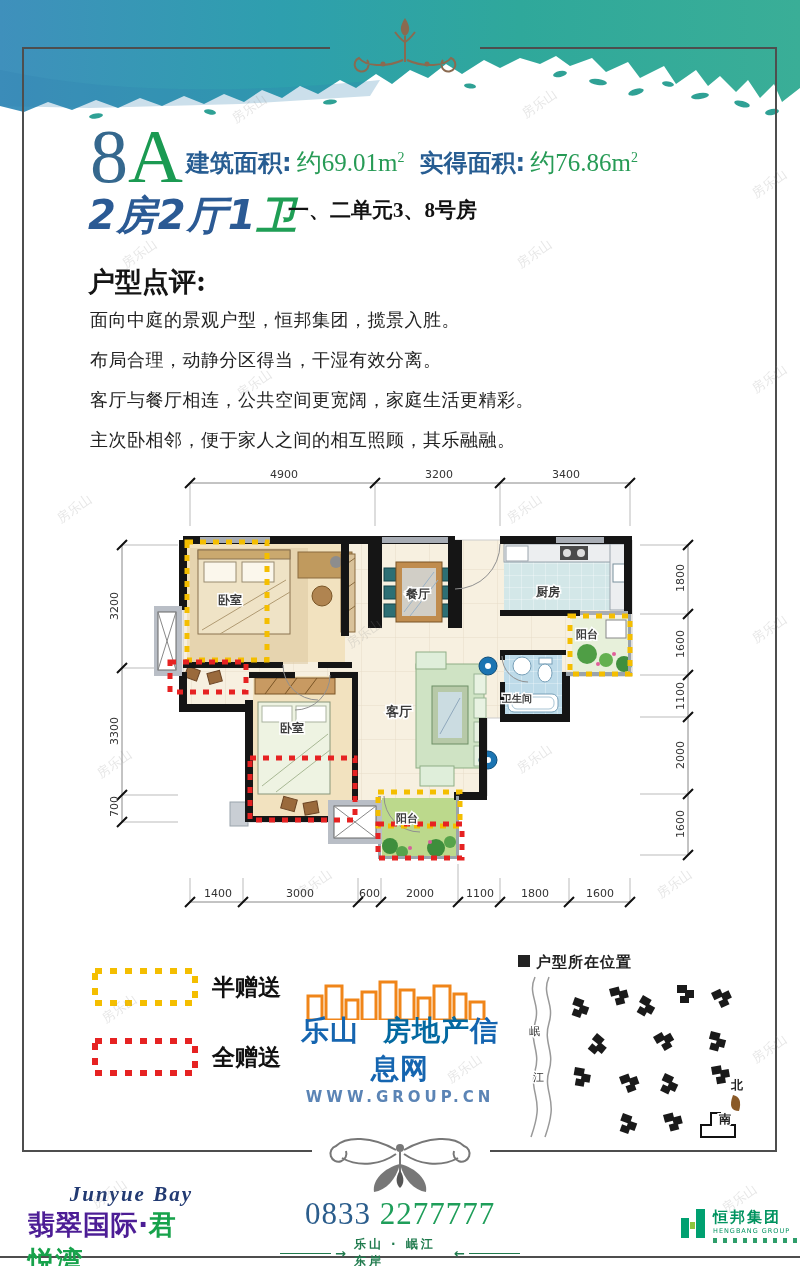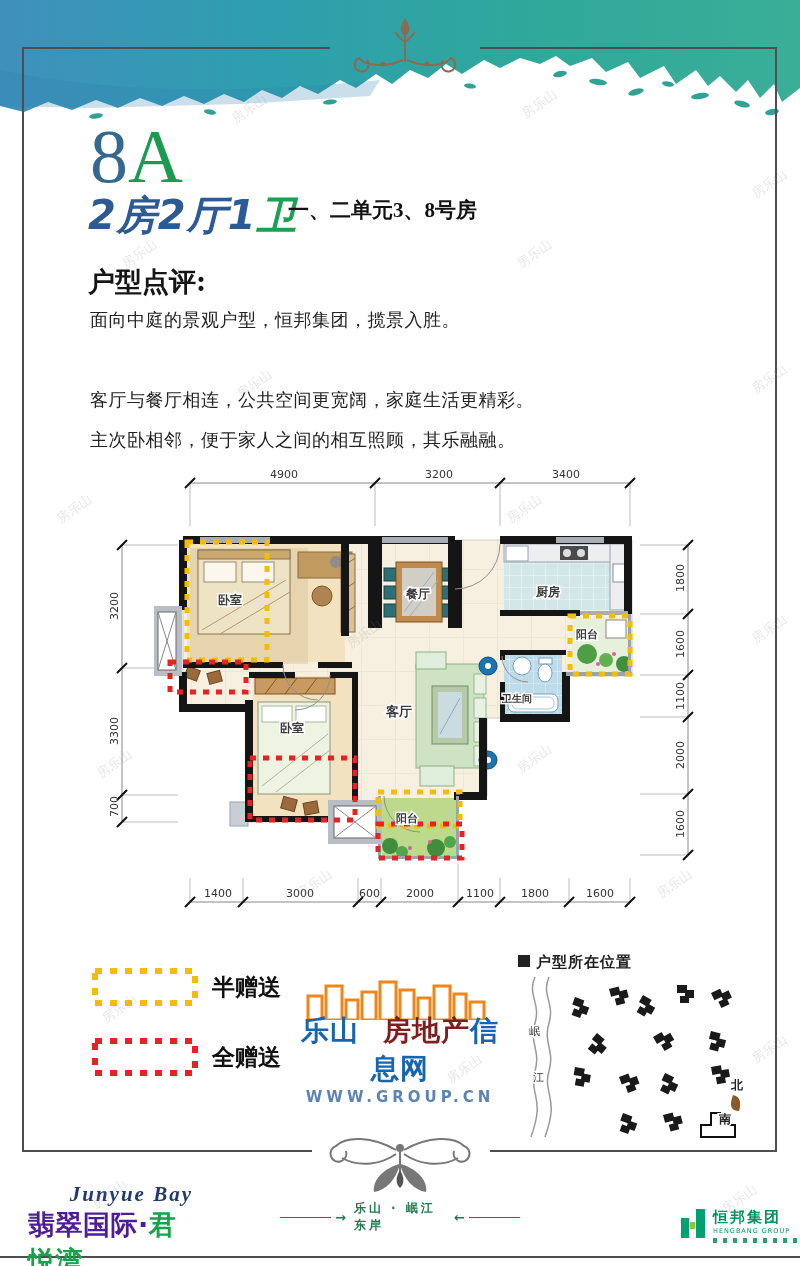--- a/index.html
+++ b/index.html
@@ -18,21 +18,21 @@
   .areaval{font-family:"Liberation Serif","DejaVu Serif",serif;font-size:25px;color:#279b56;}
   .rooms{font-size:40px;font-weight:bold;letter-spacing:1px;}
   .rooms .g{color:#1f9e55;} .rooms .b{color:#2b5a94;}
   .unitnote{font-family:"DejaVu Serif","Liberation Serif",serif;font-weight:bold;font-size:21px;color:#111;}
   .revhead{font-family:"DejaVu Serif","Liberation Serif",serif;font-weight:bold;font-size:27px;color:#151515;}
   .revline{font-size:18px;color:#222;letter-spacing:.5px;}
   
   .leglbl{font-size:23px;font-weight:bold;color:#111;}
   
   .lsname{font-size:28px;font-weight:bold;letter-spacing:1px;}
-  .lsname .p1,.lsname .p3{color:#1565b0;} .lsname .p2{color:#7f1d1d;margin-left:24px;}
+  .lsname .p1,.lsname .p3{color:#1565b0;} .lsname .p2{color:#0369a1;margin-left:24px;}
   .lsurl{font-size:15px;color:#5b84b5;letter-spacing:4px;font-weight:bold;text-align:center;}
   
   .sitetitle{font-size:15px;font-weight:bold;color:#222;letter-spacing:1px;}
   .sitesq{display:inline-block;width:12px;height:12px;background:#222;margin-right:6px;}
   
   .jscript{font-family:Liberation Serif, serif;font-style:italic;font-weight:bold;
            font-size:21px;color:#223a72;letter-spacing:2px;text-align:right;}
   .jbrand{font-size:27px;font-weight:bold;letter-spacing:.5px;}
   .jbrand .b{color:#4c1d95;} .jbrand .g{color:#17a24b;}
   .phone{font-family:"Liberation Serif","DejaVu Serif",serif;font-size:31px;letter-spacing:1px;text-align:center;}
@@ -95,25 +95,32 @@
       <path d="M78,46 C60,54 40,52 34,44 a7,7 0 1 0 8,2"></path>
       <path d="M82,46 C100,54 120,52 126,44 a7,7 0 1 1 -8,2"></path>
       <path d="M70,18 q6,8 10,10 M90,18 q-6,8 -10,10"></path>
     </g>
     <path fill="#8a6a50" d="M80,4 c-6,9 -5,15 0,18 c5,-3 6,-9 0,-18 Z"></path>
     <circle cx="58" cy="50" r="2.5" fill="#8a6a50"></circle>
       <circle cx="102" cy="50" r="2.5" fill="#8a6a50"></circle>
   </svg>
 
   <div class="abs big8a" style="left:90px;top:118px;"><span class="c-blue">8</span><span class="c-green">A</span></div>
+  <div class="abs" style="left:186px;top:146px;width:560px;">
+    <span class="arealbl">建筑面积:</span>
+    <span class="areaval"><span>约69.01m</span><sup style="font-size:14px;">2</sup></span>
+    <span class="arealbl" style="margin-left:10px;">实得面积:</span>
+    <span class="areaval"><span>约76.86m</span><sup style="font-size:14px;">2</sup></span>
+  </div>
   <div class="abs rooms" style="left:88px;top:188px;font-style:italic;"><span class="b">2房2厅1</span><span class="g">卫</span></div>
   <div class="abs unitnote" style="left:288px;top:196px;font-family:Liberation Serif, serif;">一、二单元3、8号房</div>
 
   <div class="abs revhead" style="left:88px;top:264px;">户型点评:</div>
   <div class="abs revline" style="left:90px;top:308px;">面向中庭的景观户型，恒邦集团，揽景入胜。</div>
+  <div class="abs revline" style="left:90px;top:348px;">布局合理，动静分区得当，干湿有效分离。</div>
   <div class="abs revline" style="left:90px;top:388px;">客厅与餐厅相连，公共空间更宽阔，家庭生活更精彩。</div>
   <div class="abs revline" style="left:90px;top:428px;">主次卧相邻，便于家人之间的相互照顾，其乐融融。</div>
 
   <svg class="abs" style="left:90px;top:468px;" width="650" height="480" viewBox="0 0 650 480">
     <defs>
       <pattern id="floorgrid" width="34" height="34" patternUnits="userSpaceOnUse">
         <rect width="34" height="34" fill="#f7f0e0"></rect>
         <path d="M34,0 V34 H0" stroke="#e7ddc8" fill="none"></path>
       </pattern>
       <pattern id="tile" width="12" height="12" patternUnits="userSpaceOnUse">
@@ -411,20 +418,21 @@
     <path d="M100,38 c16,4 28,16 26,28 c-12,-2 -22,-12 -26,-28 Z" fill="#777"></path>
     <path d="M100,44 c-5,8 -4,14 0,18 c4,-4 5,-10 0,-18 Z" fill="#555"></path>
   </svg>
 
   <div class="abs" style="left:28px;top:1182px;width:165px;">
     <div class="jscript">Junyue Bay</div>
     <div class="jbrand"><span class="b">翡翠国际·</span><span class="g">君悦湾</span></div>
   </div>
 
   <div class="abs" style="left:280px;top:1196px;width:240px;">
+    <div class="phone"><span class="b">0833</span> <span class="g">2277777</span></div>
     <div class="slogan" style="margin-top:4px;">
       <span class="ln"></span>
         <span class="ar">→</span>
         <span class="tx">乐山 · 岷江东岸</span>
         <span class="ar">←</span>
         <span class="ln"></span>
     </div>
   </div>
 
   <div class="abs" style="left:680px;top:1208px;display:flex;align-items:flex-start;">

